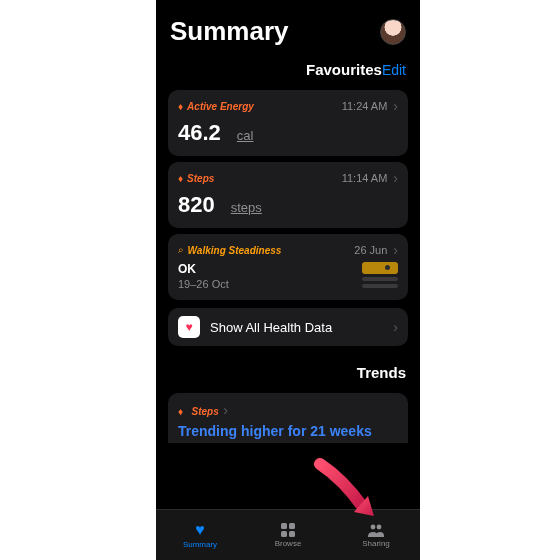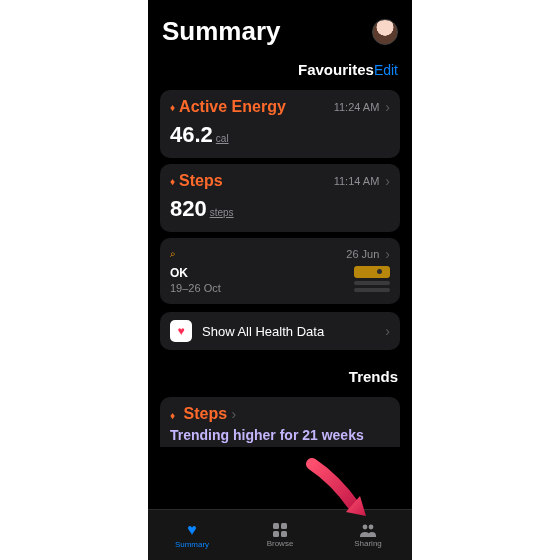--- a/index.html
+++ b/index.html
@@ -6,21 +6,21 @@
     margin: 0;
     padding: 0;
     width: 560px;
     height: 560px;
     background: #fff;
     font-family: -apple-system, BlinkMacSystemFont, "Helvetica Neue", Arial, sans-serif;
     -webkit-font-smoothing: antialiased;
   }
   .frame {
     position: absolute;
-    left: 148px;
+    left: 156px;
     top: 0;
     width: 264px;
     height: 560px;
     background: #000;
     overflow: hidden;
   }
   .header {
     display: flex;
     align-items: center;
     justify-content: space-between;
@@ -78,22 +78,23 @@
     color: #ff6a2b;
     font-size: 10px;
     margin-right: 4px;
   }
   .icon-gauge {
     color: #ff9f0a;
     font-size: 10px;
     margin-right: 4px;
   }
   .card-title {
-    font-size: 16px;
+    font-size: 10px;
     font-weight: 600;
+    font-style: italic;
   }
   .orange { color: #ff6a2b; }
   .amber { color: #ff9f0a; }
   .card-time {
     margin-left: auto;
     font-size: 11px;
     color: #8e8e93;
   }
   .chevron {
     color: #5a5a5e;
@@ -106,23 +107,23 @@
     display: flex;
     align-items: baseline;
     color: #fff;
   }
   .value {
     font-size: 22px;
     font-weight: 700;
     color: #fff;
   }
   .unit {
-    font-size: 10px;
+    font-size: 13px;
     color: #8e8e93;
-    margin-left: 3px;
+    margin-left: 16px;
     text-decoration: underline;
   }
   .sub-range {
     font-size: 11px;
     color: #8e8e93;
     margin-top: 2px;
   }
   .ok-text {
     font-size: 12px;
     font-weight: 700;
@@ -181,21 +182,21 @@
   .trend-card {
     background: #1c1c1e;
     border-radius: 10px 10px 0 0;
     margin: 6px 12px 0 12px;
     padding: 8px 10px 4px 10px;
     position: relative;
   }
   .trend-text {
     font-size: 14px;
     font-weight: 700;
-    color: #c4b5fd;
+    color: #3b82f6;
     margin-top: 4px;
   }
   .tabbar {
     position: absolute;
     bottom: 0;
     left: 0;
     right: 0;
     height: 50px;
     background: #161616;
     border-top: 0.5px solid #2c2c2e;
@@ -274,20 +275,21 @@
     </div>
     <div class="value-row">
       <span class="value">820</span>
       <span class="unit">steps</span>
     </div>
   </div>
 
   <div class="card">
     <div class="top-row">
       <span class="icon-gauge">⌕</span>
+      <span class="card-title amber">Walking Steadiness</span>
       <span class="card-time">26 Jun</span>
       <span class="chevron">›</span>
     </div>
     <div class="ok-text">OK</div>
     <div class="sub-range">19–26 Oct</div>
     <div class="steadiness-viz">
       <div class="bar top"></div>
       <div class="bar"></div>
       <div class="bar"></div>
     </div>

